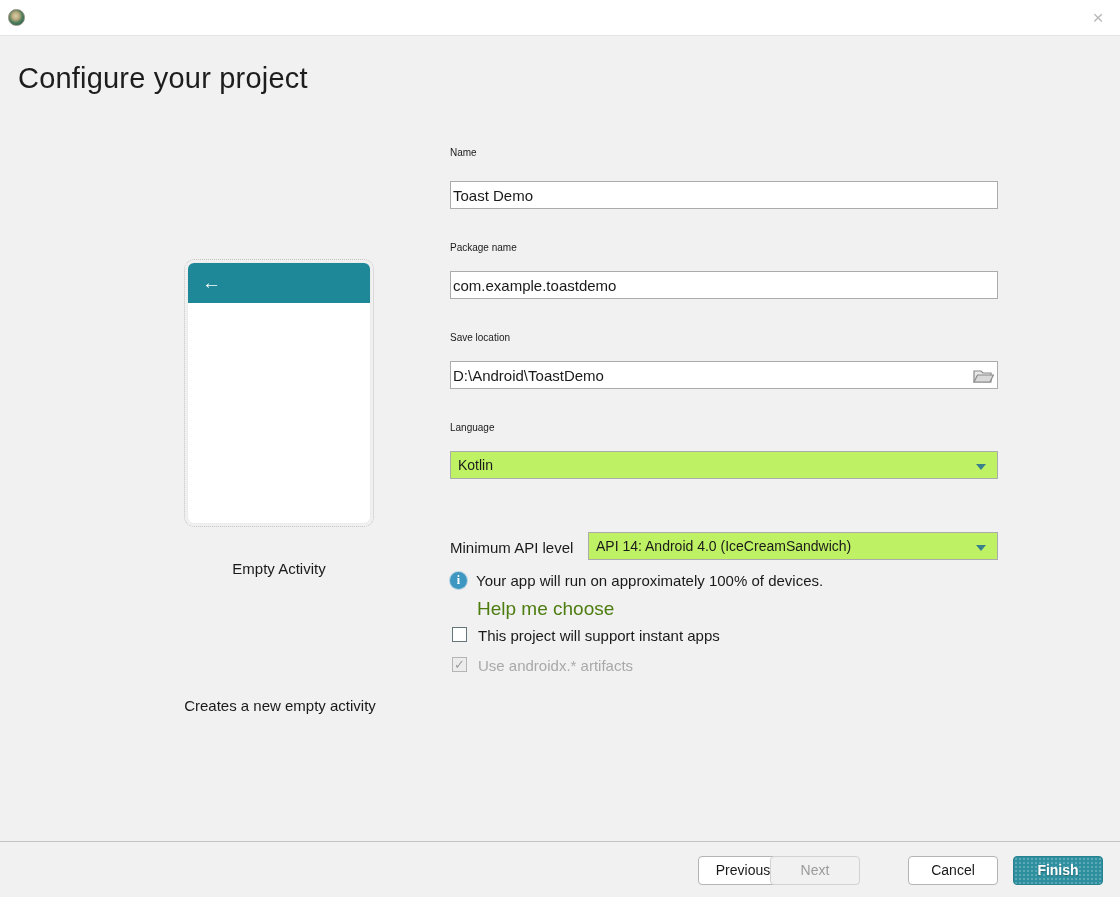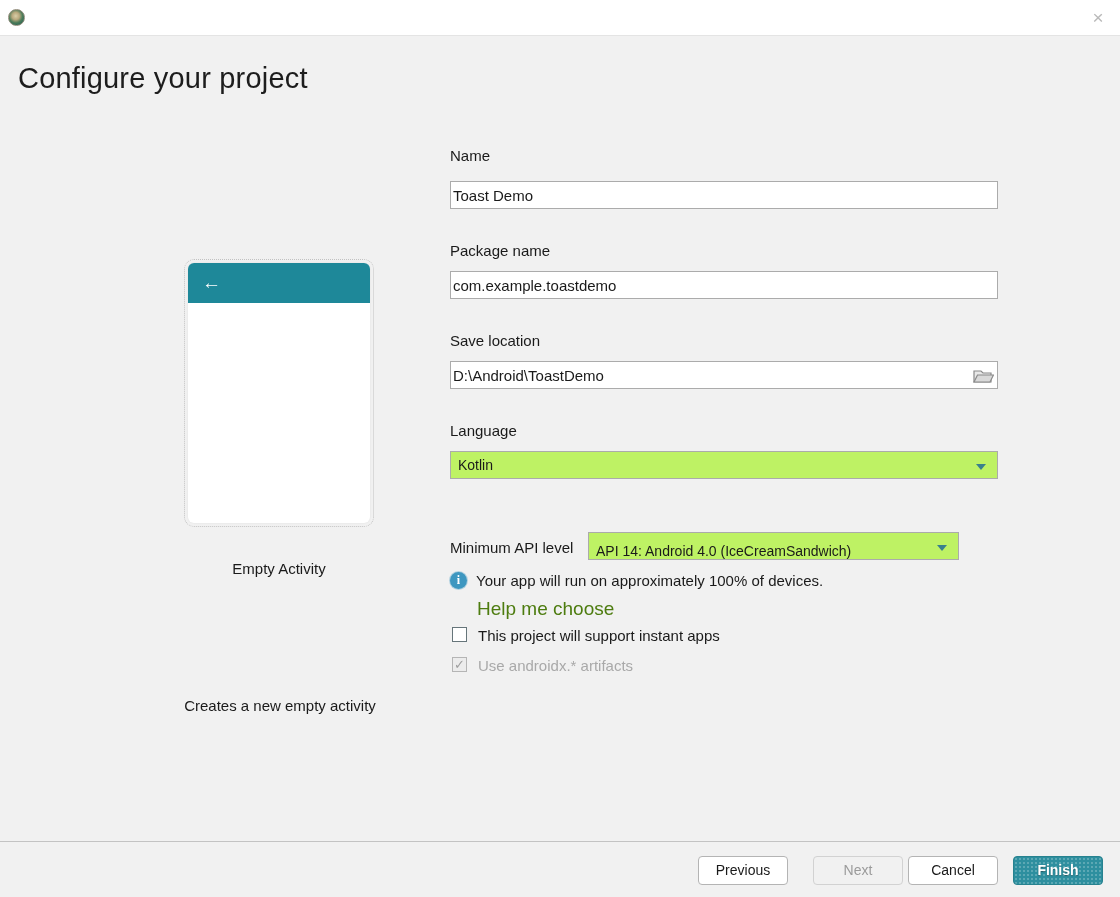--- a/index.html
+++ b/index.html
@@ -54,21 +54,21 @@
   }
   .template-name {
     position: absolute; left: 188px; top: 560px; width: 182px;
     text-align: center; font-size: 15px; color: #1a1a1a;
   }
   .template-desc {
     position: absolute; left: 150px; top: 697px; width: 260px;
     text-align: center; font-size: 15px; color: #1a1a1a;
   }
   
-  .field-label { position: absolute; font-size: 15px; color: #1a1a1a; }
+  .field-label { position: absolute; font-size: 10px; color: #1a1a1a; }
   .text-input {
     position: absolute; left: 450px; width: 548px; height: 28px;
     border: 1px solid #ababab; background: #ffffff;
     font-family: "Liberation Sans", sans-serif;
     font-size: 15px; color: #1a1a1a; padding: 0 30px 0 2px; outline: none;
   }
   .text-input.no-icon { padding-right: 9px; }
   .folder-btn {
     position: absolute; left: 972px; width: 22px; height: 20px; cursor: pointer;
   }
@@ -161,32 +161,32 @@
   </svg>
 </div>
 
 <div class="field-label" style="left:450px; top:422px;">Language</div>
 <div class="dropdown" style="left:450px; top:451px; width:548px;">
   <span>Kotlin</span>
   <span class="dd-arrow"></span>
 </div>
 
 <div class="api-row-label">Minimum API level</div>
-<div class="dropdown" style="left:588px; top:532px; width:371px;align-items:flex-end;">
+<div class="dropdown" style="left:588px; top:532px; width:410px;">
   <span>API 14: Android 4.0 (IceCreamSandwich)</span>
   <span class="dd-arrow"></span>
 </div>
 
 <div class="info-icon">i</div>
 <div class="api-note"><span>Your app will run on approximately </span><b>100%</b><span> of devices.</span></div>
 <div class="help-link">Help me choose</div>
 
 <div class="checkbox" style="top:627px;"></div>
 <div class="cb-label" style="top:627px;">This project will support instant apps</div>
 
 <div class="checkbox checked-disabled" style="top:657px;">✓</div>
 <div class="cb-label disabled" style="top:657px;">Use androidx.* artifacts</div>
 
 <div class="separator"></div>
 <div class="btn btn-normal" style="left:698px;">Previous</div>
-<div class="btn btn-disabled" style="left:770px;margin-left:43px;" aria-disabled="true">Next</div>
+<div class="btn btn-disabled" style="left:770px;" aria-disabled="true">Next</div>
 <div class="btn btn-normal" style="left:908px;">Cancel</div>
 <div class="btn btn-primary" id="finish-btn" style="left: 1013px; background-color: rgb(46, 143, 159);">Finish</div>
 
 </body></html>

